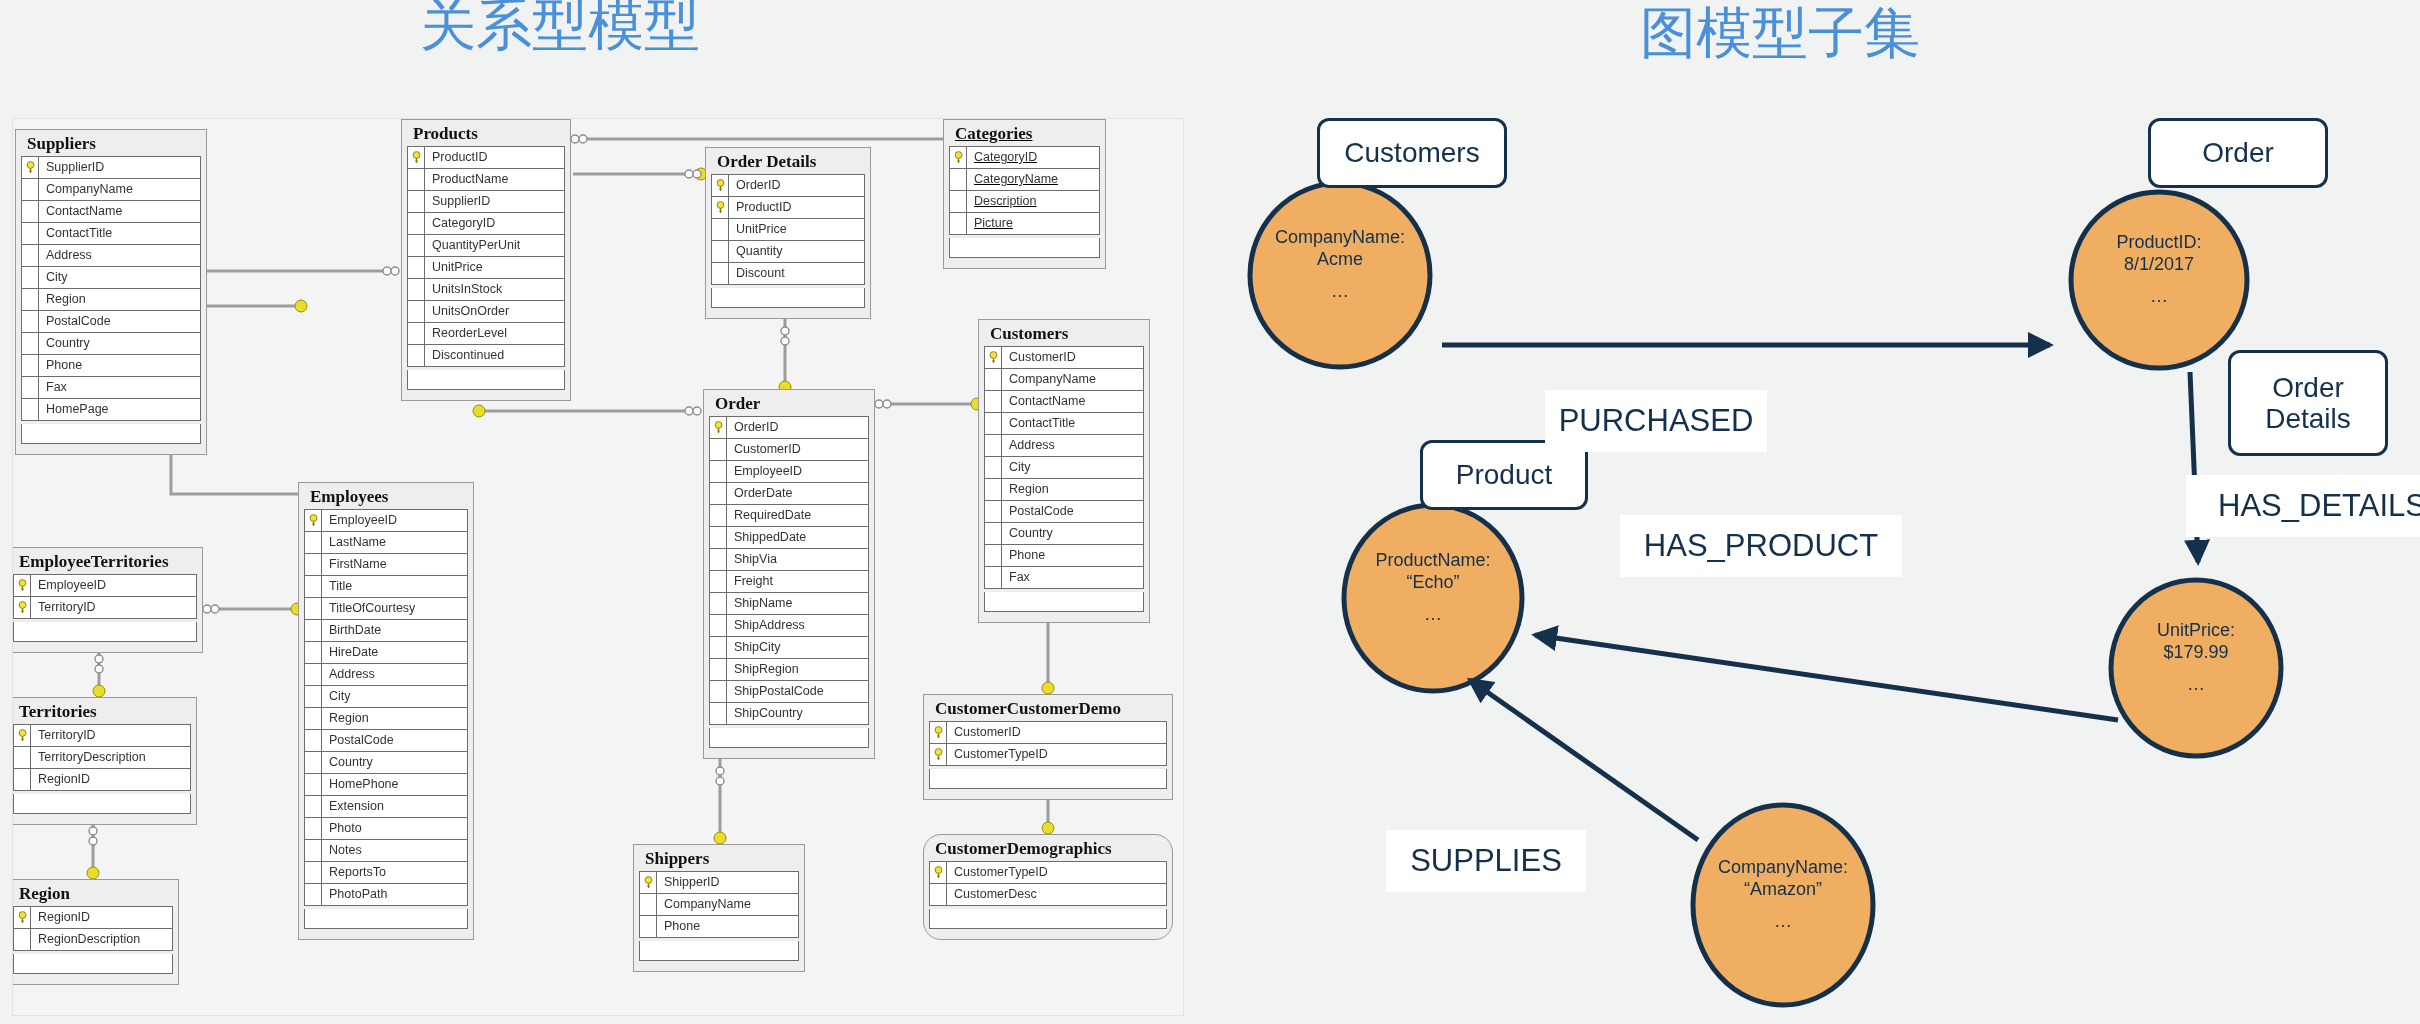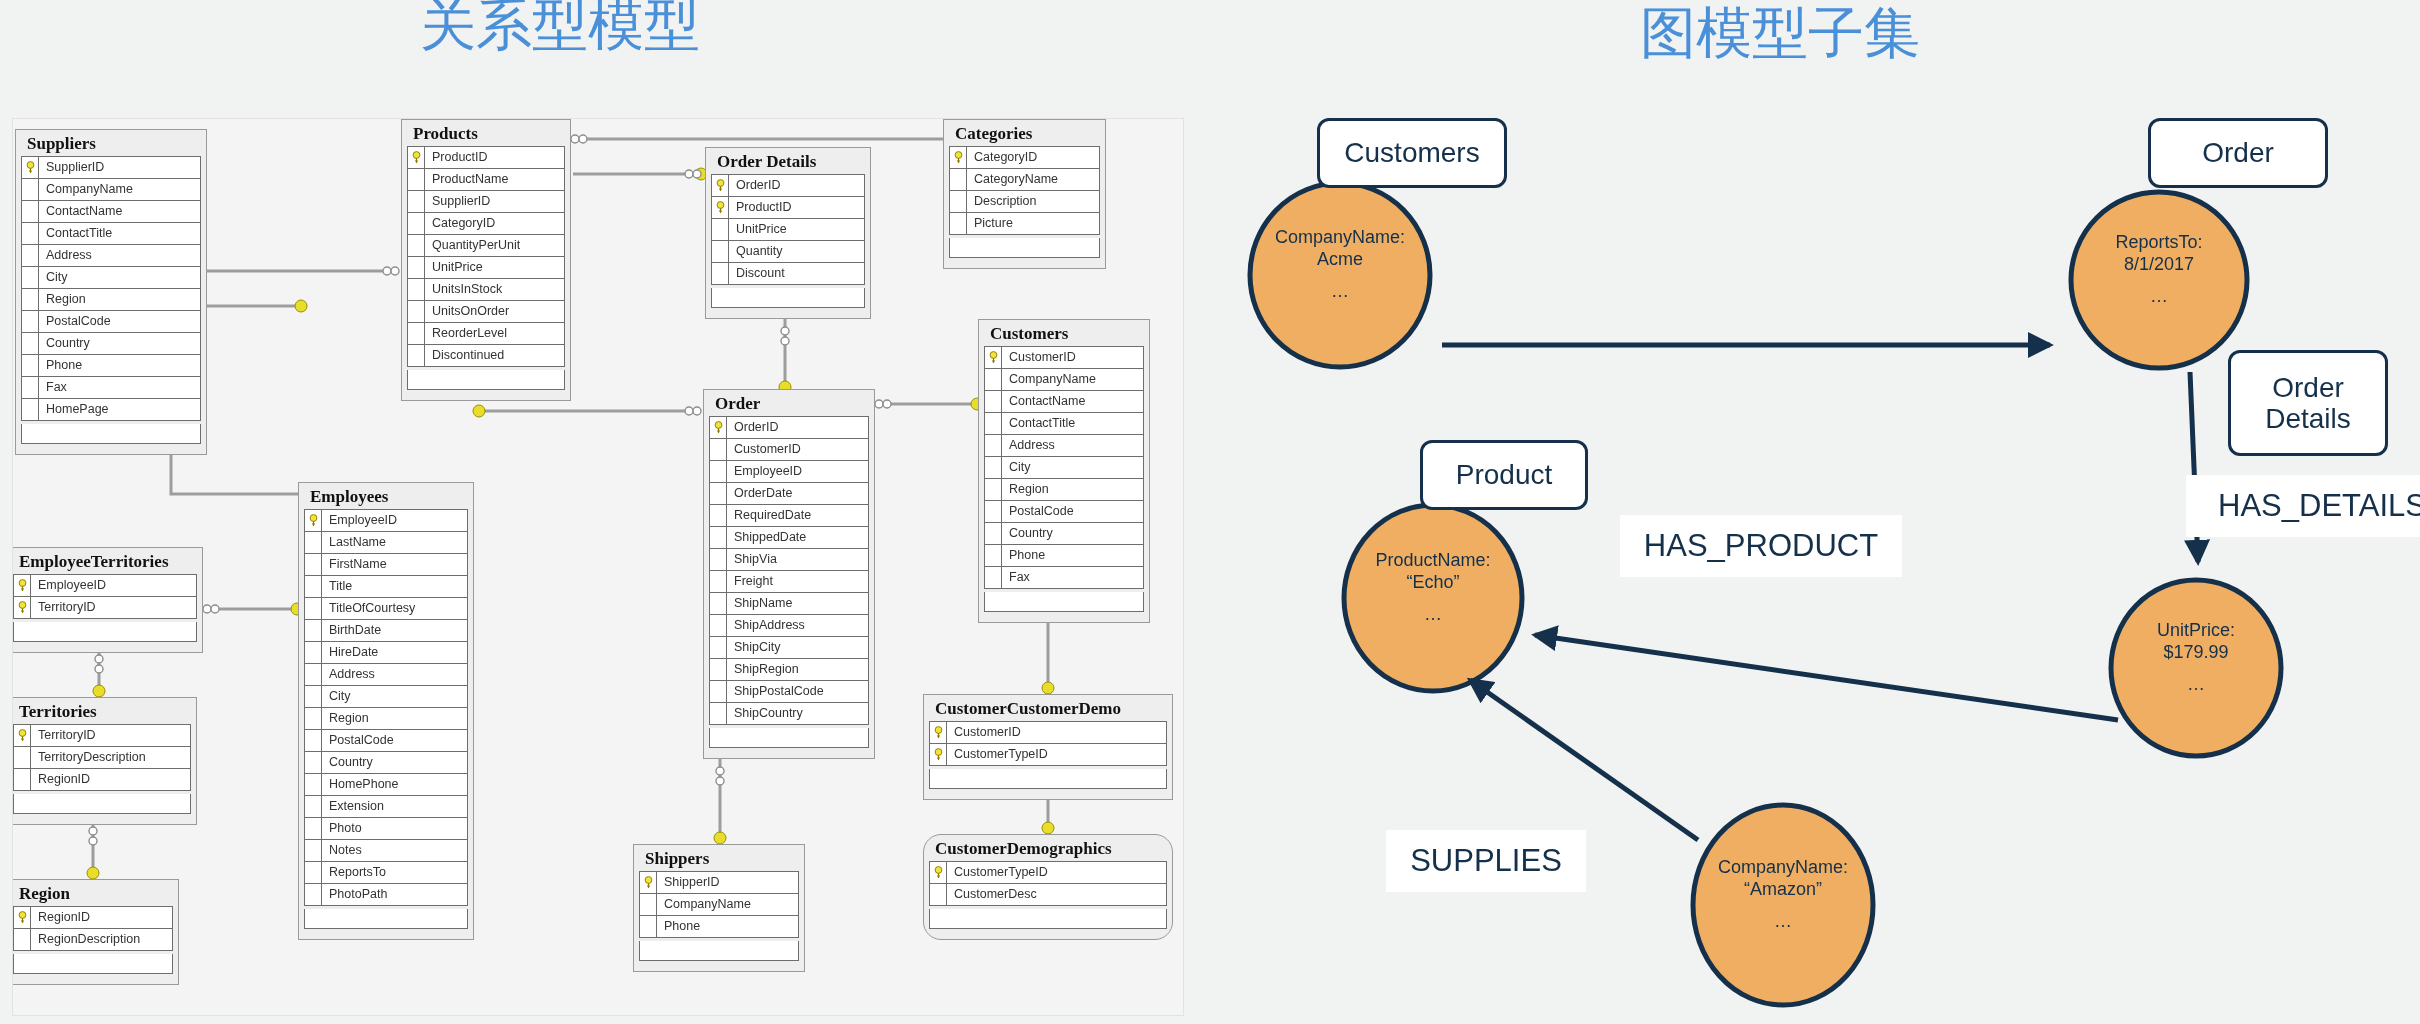--- a/index.html
+++ b/index.html
@@ -340,21 +340,21 @@
             <div class="keycell"></div>
             <div class="nm">Quantity</div>
           </div>
           <div class="fld">
             <div class="keycell"></div>
             <div class="nm">Discount</div>
           </div>
         </div>
         <div class="tbl-foot"></div>
       </div>
-      <div class="tbl" style="left: 930px; top: 0px; width: 163px;">
+      <div class="tbl" style="left: 930px; top: 0px; width: 163px; text-decoration: underline;">
         <div class="tbl-title">Categories</div>
         <div class="tbl-grid">
           <div class="fld">
             <div class="keycell">
               <svg class="keyglyph" viewBox="0 0 11 13">
                 <circle cx="5.5" cy="4" r="3.4" fill="#f2e23a" stroke="#8a7c00" stroke-width="0.9"></circle>
                 <path d="M5.5 7 L5.5 12 M4 10 L7 10" stroke="#8a7c00" stroke-width="1.2" fill="none"></path>
               </svg>
             </div>
             <div class="nm">CategoryID</div>
@@ -739,21 +739,21 @@
 
   <div class="node-txt" style="left: 10px; top: 147px; width: 280px;">
         <div>CompanyName:</div>
         <div>Acme</div>
         <div style="margin-top: 10px;">…</div>
       </div>
       <div class="lbl-chip" style="left: 127px; top: 38px; width: 190px; height: 70px;">
         <span>Customers</span>
       </div>
       <div class="node-txt" style="left: 829px; top: 152px; width: 280px;">
-        <div>ReportsTo:</div>
+        <div>ProductID:</div>
         <div>8/1/2017</div>
         <div style="margin-top: 10px;">…</div>
       </div>
       <div class="lbl-chip" style="left: 958px; top: 38px; width: 180px; height: 70px;">
         <span>Order</span>
       </div>
       <div class="node-txt" style="left: 866px; top: 540px; width: 280px;">
         <div>UnitPrice:</div>
         <div>$179.99</div>
         <div style="margin-top: 10px;">…</div>
@@ -767,18 +767,19 @@
         <div style="margin-top: 10px;">…</div>
       </div>
       <div class="lbl-chip" style="left: 230px; top: 360px; width: 168px; height: 70px;">
         <span>Product</span>
       </div>
       <div class="node-txt" style="left: 453px; top: 777px; width: 280px;">
         <div>CompanyName:</div>
         <div>“Amazon”</div>
         <div style="margin-top: 10px;">…</div>
       </div>
+      <div class="rel-lbl" style="left: 355px; top: 310px; width: 222px; height: 62px;">PURCHASED</div>
       <div class="rel-lbl" style="left: 996px; top: 395px; width: 272px; height: 62px;">HAS_DETAILS</div>
       <div class="rel-lbl" style="left: 196px; top: 750px; width: 200px; height: 62px;">SUPPLIES</div>
       <div class="rel-lbl" style="left: 430px; top: 435px; width: 282px; height: 62px;">HAS_PRODUCT</div>
     </div>
 
 </div>
 
 </body></html>

